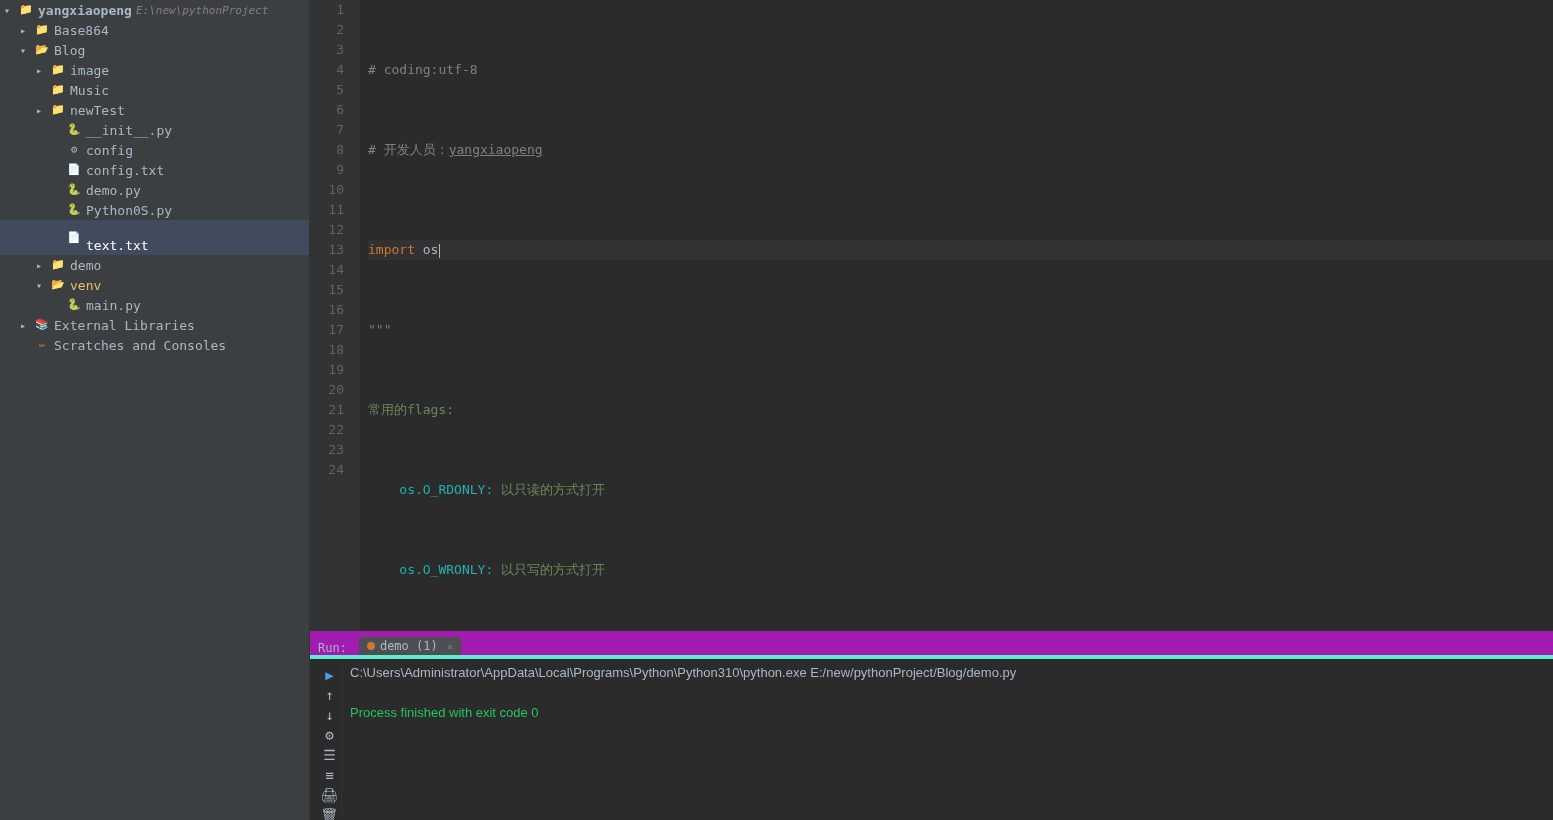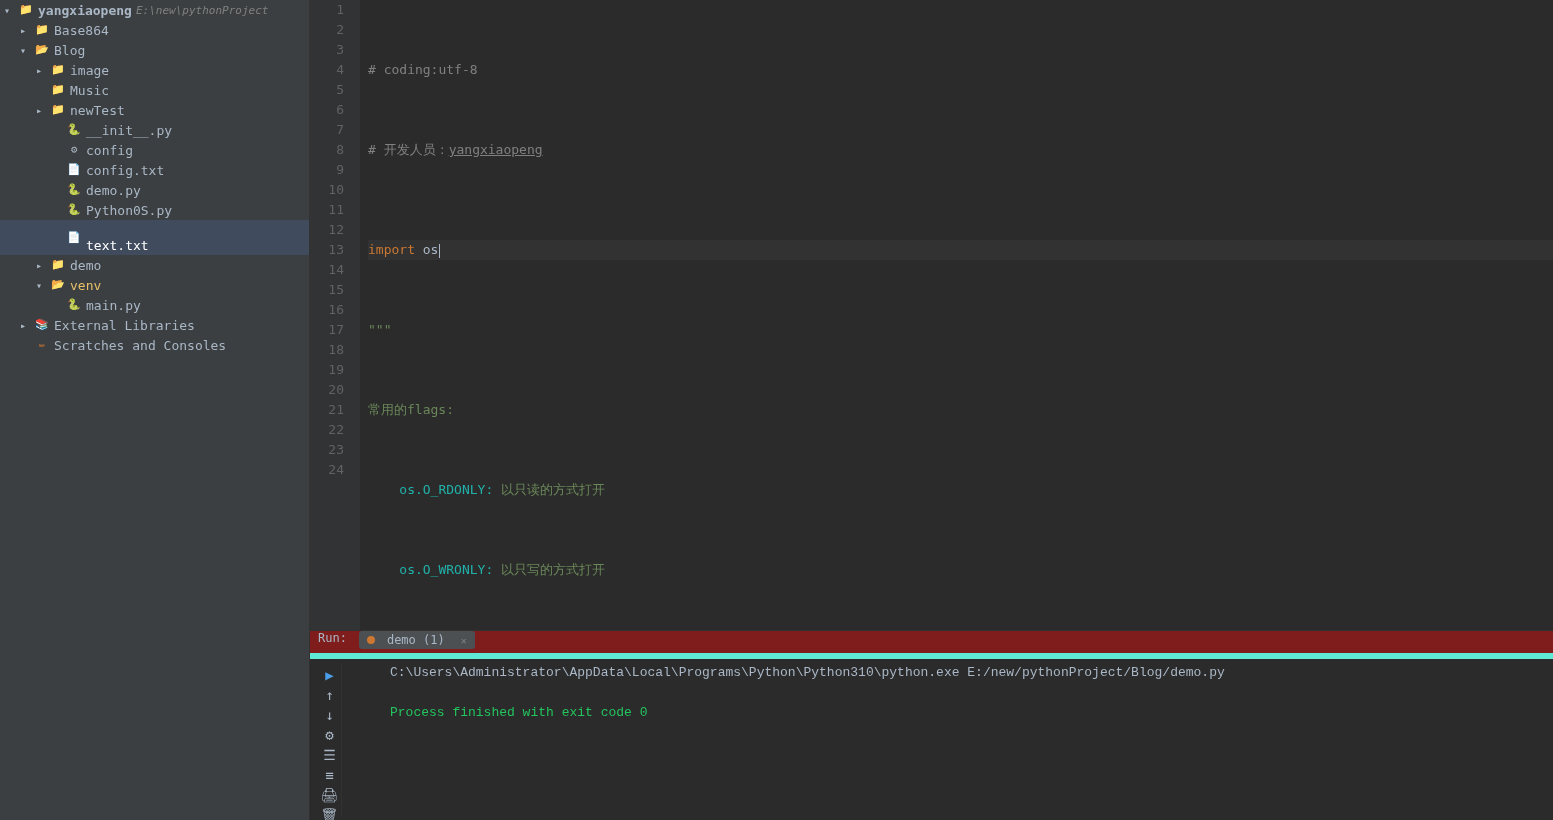--- a/index.html
+++ b/index.html
@@ -161,38 +161,38 @@
     .bottom-panel {
       height: 190px;
       background: #2b2b2b;
       border-top: 1px solid #323232;
       display: flex;
       flex-direction: column;
     }
 
     .run-tabs {
       display: flex;
-      align-items: flex-start;
-      background: #7f1d1d;
-      border-bottom: 6px solid #5eead4;
+      align-items: flex-end;
+      background: #a21caf;
+      border-bottom: 4px solid #5eead4;
       height: 28px;
       padding: 0 8px;
       gap: 4px;
     }
 
     .run-label {
       color: #a9b7c6;
       font-size: 12px;
       margin-right: 8px;
     }
 
     .run-tab {
       display: flex;
       align-items: center;
-      gap: 12px;
+      gap: 5px;
       background: #4c5052;
       border-radius: 3px;
       padding: 2px 8px;
       font-size: 12px;
       color: #a9b7c6;
       cursor: pointer;
     }
 
     .run-tab-dot {
       width: 8px;
@@ -234,25 +234,24 @@
       justify-content: center;
       cursor: pointer;
       color: #a9b7c6;
       font-size: 14px;
       border-radius: 2px;
     }
     .tool-btn.active { color: #4b9fea; }
 
     .console-text-area {
       flex: 1;
-      font-family: Liberation Mono, monospace;
+      font-family: Liberation Sans, sans-serif;
       font-size: 13px;
       color: #a9b7c6;
       line-height: 20px;
-      margin-left: 40px;
     }
 
     .console-cmd {
       color: #a9b7c6;
     }
 
     .console-output {
       color: #22c55e;
     }
   </style>

